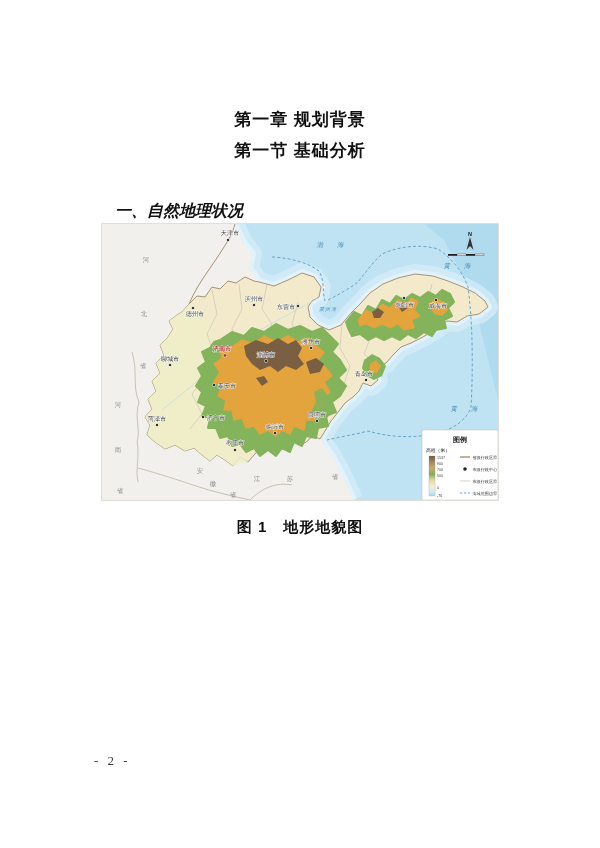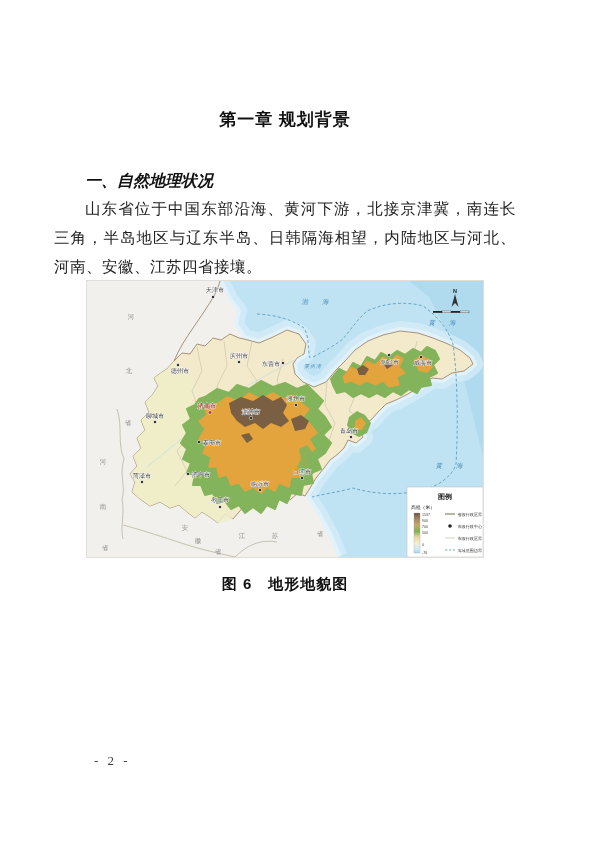--- a/index.html
+++ b/index.html
@@ -1,21 +1,21 @@
 <!DOCTYPE html>
 <html><head>
 <meta charset="utf-8">
 <style>
   html,body{margin:0;padding:0;background:#888;}
   .page{
     width:600px;height:848px;position:relative;background:#ffffff;
     margin:0 auto;overflow:hidden;
     font-family:"Liberation Serif","DejaVu Serif",serif;color:#1c1c1c;
   }
-  .content{padding:104px 84px 0 54px;}
+  .content{padding:104px 84px 0 84px;}
   .chapter-title,.section-title{
     text-align:center;font-family:"Liberation Sans","DejaVu Sans",sans-serif;
     font-weight:700;font-size:17px;letter-spacing:1px;color:#111;
   }
   .chapter-title{line-height:32px;}
   .section-title{line-height:30px;}
   .sub-heading{
     margin-top:32px;font-family:"Liberation Sans","DejaVu Sans",sans-serif;
     font-weight:700;font-size:16px;line-height:26px;color:#111;text-indent:31px;font-style:italic;
   }
@@ -47,22 +47,22 @@
   .lg-item{font-size:4.1px;fill:#333;}
   .lg-tick{font-size:3.6px;fill:#444;}
   .north-n{font-size:5.5px;font-weight:bold;fill:#222;text-anchor:middle;}
 </style>
 </head>
 <body>
 
 <div class="page">
   <div class="content">
     <div class="chapter-title">第一章 规划背景</div>
+    <div class="section-title">第一节 基础分析</div>
     <div class="sub-heading">一、自然地理状况</div>
-    <p class="body-text">山东省位于中国东部沿海、黄河下游，北接京津冀，南连长三角，半岛地区与辽东半岛、日韩隔海相望，内陆地区与河北、河南、安徽、江苏四省接壤。</p>
 
     <div class="map-wrap">
       <svg width="396" height="276" viewBox="0 0 396 276">
         <defs>
           <linearGradient id="elev" x1="0" y1="0" x2="0" y2="1">
             <stop offset="0" stop-color="#6d553c"></stop>
             <stop offset="0.14" stop-color="#9c8563"></stop>
             <stop offset="0.30" stop-color="#c9a96a"></stop>
             <stop offset="0.46" stop-color="#7fb054"></stop>
             <stop offset="0.60" stop-color="#e5d9a0"></stop>
@@ -213,17 +213,17 @@
           <circle cx="43" cy="39" r="1.8" fill="#222"></circle>
           <text class="lg-item" x="50.5" y="40.6">市级行政中心</text>
           <line x1="38" y1="51" x2="48" y2="51" stroke="#c6bfae" stroke-width="0.7"></line>
           <text class="lg-item" x="50.5" y="52.6">市级行政区界</text>
           <line x1="38" y1="63" x2="48" y2="63" stroke="#5b9fc4" stroke-width="0.9" stroke-dasharray="2.4 1.6"></line>
           <text class="lg-item" x="50.5" y="64.6">海域范围边界</text>
         </g>
       </svg>
     </div>
 
-    <div class="figure-caption">图 6　地形地貌图</div>
+    <div class="figure-caption">图 1　地形地貌图</div>
   </div>
 
   <div class="page-number">- 2 -</div>
 </div>
 
 </body></html>

